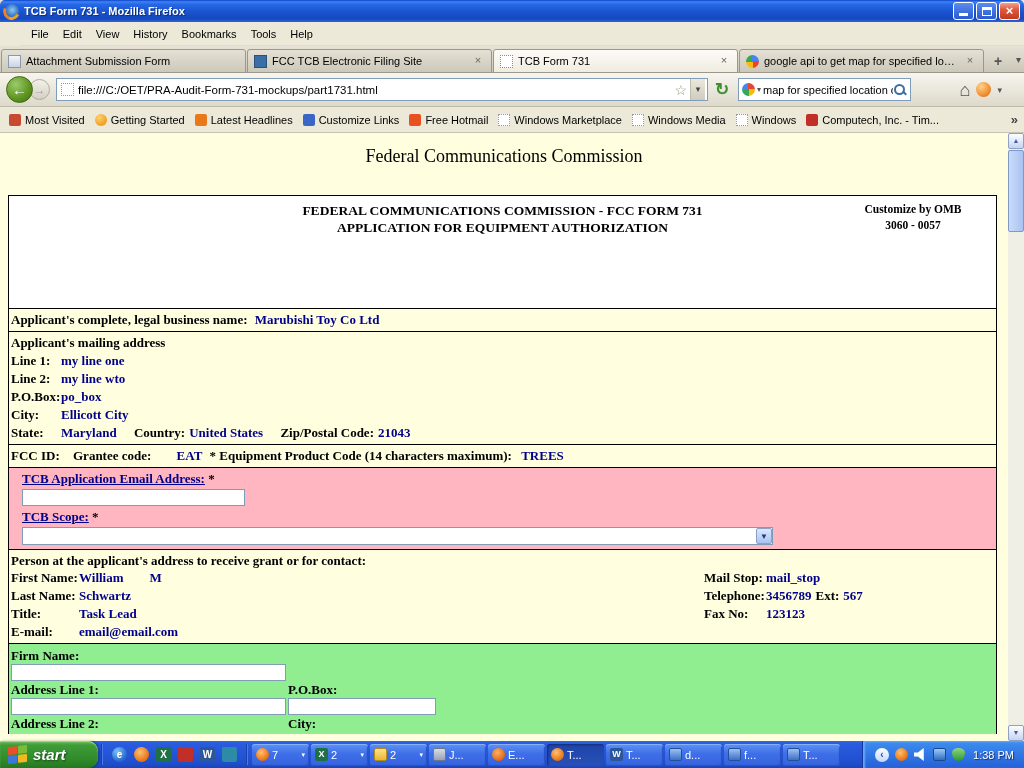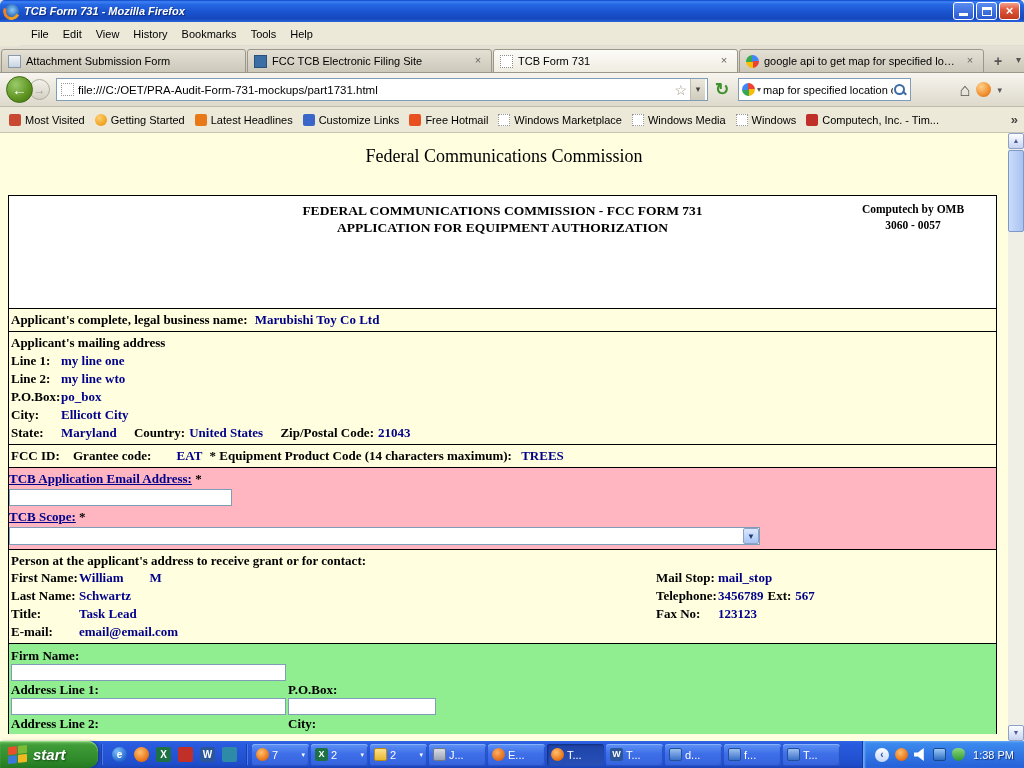--- a/index.html
+++ b/index.html
@@ -7,21 +7,21 @@
   body { font-family: "Liberation Sans", sans-serif; font-size: 11px; background: #ECE9D8; position: relative; }
 
   
   #titlebar { position: absolute; top: 0; left: 0; width: 1024px; height: 22px;
     background: linear-gradient(to bottom,#0A42C8 0%,#3E82F4 8%,#2668E4 20%,#1A53CF 55%,#1548BC 85%,#2A64DE 100%);
     display: flex; align-items: center; padding: 0 4px; border-radius: 5px 5px 0 0; }
   .ff-logo { width: 15px; height: 15px; border-radius: 50%; position: relative; flex: 0 0 auto;
     background: radial-gradient(circle at 55% 40%, #8CC8F8 0%, #3070C0 55%, #1A4A90 100%); }
   .ff-logo::after { content: ""; position: absolute; inset: -1px; border-radius: 50%;
     border: 3px solid transparent; border-left-color: #F08020; border-bottom-color: #F0A020; transform: rotate(-20deg); }
-  #title-text { color: #fff; font-weight: bold; margin-left: 5px; flex: 1; text-shadow: 1px 1px 1px #0A2A7A; font-style: italic; }
+  #title-text { color: #fff; font-weight: bold; margin-left: 5px; flex: 1; text-shadow: 1px 1px 1px #0A2A7A; }
   .winbtn { width: 21px; height: 18px; border: 1px solid #fff; border-radius: 3px; margin-left: 2px;
     display: flex; align-items: center; justify-content: center; color: #fff; flex: 0 0 auto; }
   .btn-min, .btn-max { background: linear-gradient(#5A8CF0,#2A5AD0); }
   .btn-close { background: linear-gradient(#F2A08C,#E25A3C 40%,#C03A1E); font-size: 13px; font-weight: bold; line-height: 16px; }
   .glyph-min { width: 9px; height: 3px; background: #fff; align-self: flex-end; margin-bottom: 3px; }
   .glyph-max { width: 10px; height: 9px; border: 1px solid #fff; border-top: 3px solid #fff; }
 
   
   #menubar { position: absolute; top: 22px; left: 0; width: 1024px; height: 24px; background: #ECE9D8;
     border-bottom: 1px solid #E2DECF; display: flex; align-items: center; padding-left: 4px; margin-left: 20px; }
@@ -107,38 +107,38 @@
   .omb { position: absolute; top: 5px; right: 8px; width: 150px; text-align: center; font-weight: bold;
     font-size: 11.5px; line-height: 16px; }
   #form { margin: 0 11px 0 8px; border-left: 1px solid #000; border-right: 1px solid #000; }
   .frow { position: relative; border-bottom: 1px solid #000; background: #FFFFE0; padding: 3px 2px; }
   .lbl { font-weight: bold; }
   .val { color: #00008B; font-weight: bold; }
   .aline { height: 18px; line-height: 18px; }
   .alab { display: inline-block; width: 50px; }
   .ml4 { margin-left: 4px; } .ml6 { margin-left: 6px; } .ml10 { margin-left: 10px; }
   .ml14 { margin-left: 14px; } .ml16 { margin-left: 4px; } .ml22 { margin-left: 22px; }
-  .pink { background: #FFB6C1; padding: 3px 2px 4px 0; }
+  .pink { background: #FFB6C1; padding: 3px 2px 4px 13px; }
   .tcblbl { color: #00008B; font-weight: bold; text-decoration: underline; }
   .req { font-weight: bold; }
   .xpinput { height: 17px; border: 1px solid #7F9DB9; background: #fff; font-family: "Liberation Sans", sans-serif;
     font-size: 11px; padding: 0 2px; display: block; }
   .w275 { width: 275px; } .w148 { width: 148px; }
   .mt8 { margin-top: 3px; } .mt2 { margin-top: 2px; }
   .xpselect { width: 751px; height: 18px; border: 1px solid #7F9DB9; background: #fff; display: flex;
     align-items: center; margin-top: 2px; }
   .selval { flex: 1; font-family: "Liberation Sans", sans-serif; font-size: 11px; padding-left: 3px; }
   .selbtn { width: 16px; height: 16px; background: linear-gradient(#DCE8FC,#A8C4F4); border: 1px solid #8CA0C8;
     border-radius: 2px; color: #1C3C78; font-size: 8px; text-align: center; line-height: 15px; margin-right: 0px; }
   .crow { height: 18px; line-height: 18px; position: relative; }
   .chead { height: 17px; line-height: 17px; }
   .clbl { display: inline-block; width: 68px; }
   .mi { margin-left: 26px; }
   .rcol { position: absolute; left: 645px; top: 0; }
-  .rlbl { display: inline-block; width: 62px; }
+  .rlbl { display: inline-block; width: 62px; margin-left: 48px; }
   .green { background: #90EE90; border-bottom: none; padding: 3px 2px; }
   .gline { line-height: 15px; position: relative; margin-top: 1px; }
   .rc { position: absolute; left: 277px; top: 0; }
 
   
   #scrollbar { position: absolute; right: 0; top: 0; width: 16px; height: 608px; background: #F0EFE5; }
   .sb-btn { position: absolute; left: 0; width: 16px; height: 16px; background: linear-gradient(#FDFEFF,#C6D3F0);
     border: 1px solid #8CA0C8; border-radius: 2px; color: #4A5E9E; font-size: 7px; text-align: center; line-height: 14px; }
   .sb-up { top: 0; } .sb-down { bottom: 0; }
   .sb-thumb { position: absolute; left: 0; top: 17px; width: 16px; height: 82px;
@@ -308,21 +308,21 @@
 
   <div id="viewport">
     <div id="content">
 
       <div id="page-title">Federal Communications Commission</div>
 
       <div id="header-box">
         <div class="hb-line">FEDERAL COMMUNICATIONS COMMISSION - FCC FORM 731</div>
         <div class="hb-line">APPLICATION FOR EQUIPMENT AUTHORIZATION</div>
         <div class="omb">
-          <div>Computech by OMB</div>
+          <div>Customize by OMB</div>
           <div>3060 - 0057</div>
         </div>
       </div>
 
       <div id="form">
 
         <div class="frow">
           <span class="lbl">Applicant's complete, legal business name:</span>
           <span class="val ml4">Marubishi Toy Co Ltd</span>
         </div>

